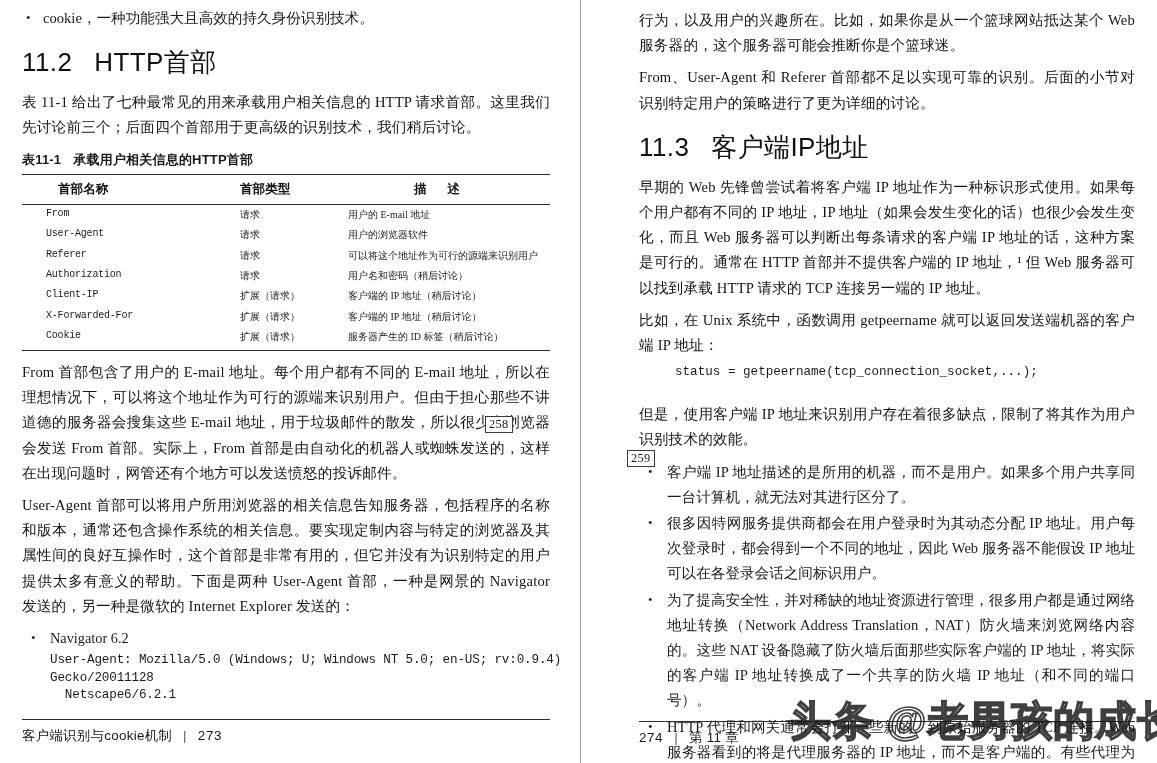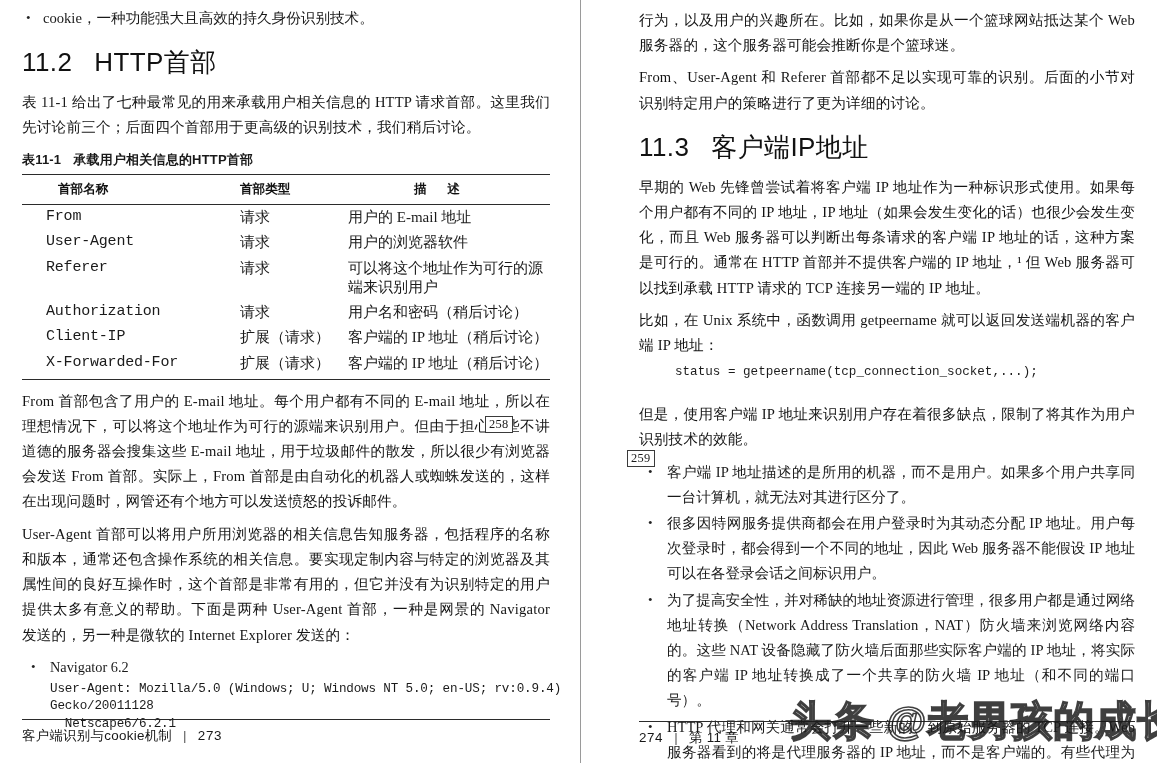--- a/index.html
+++ b/index.html
@@ -129,21 +129,21 @@
     font-weight: 700;
     text-align: left;
     padding: 6px 0 6px 0;
     border-top: 1.4px solid #2b2b2b;
     border-bottom: 1.1px solid #2b2b2b;
     color: #111;
   }
   table.headers tbody td {
     padding: 3.2px 0;
     vertical-align: top;
-    font-size: 15px;
+    font-size: 10px;
   }
   table.headers tbody tr:last-child td { padding-bottom: 6px; }
   table.headers .c-name  { width: 182px; padding-left: 24px; }
   table.headers .c-type  { width: 108px; }
   table.headers .c-desc  { }
   table.headers thead th.c-name { padding-left: 36px; }
   table.headers thead th.c-type { padding-left: 0; }
   table.headers thead th.c-desc { padding-left: 66px; letter-spacing: 4px; }
   td.c-name {
     font-family: "Liberation Mono", "DejaVu Sans Mono", monospace;
@@ -269,20 +269,25 @@
         <tr>
           <td class="c-name">Client-IP</td>
           <td class="c-type">扩展（请求）</td>
           <td class="c-desc">客户端的 IP 地址（稍后讨论）</td>
         </tr>
         <tr>
           <td class="c-name">X-Forwarded-For</td>
           <td class="c-type">扩展（请求）</td>
           <td class="c-desc">客户端的 IP 地址（稍后讨论）</td>
         </tr>
+        <tr>
+          <td class="c-name">Cookie</td>
+          <td class="c-type">扩展（请求）</td>
+          <td class="c-desc">服务器产生的 ID 标签（稍后讨论）</td>
+        </tr>
       </tbody>
     </table>
     <div class="tbl-bottom"></div>
 
     <p class="para mono-lead">From 首部包含了用户的 E-mail 地址。每个用户都有不同的 E-mail 地址，所以在理想情况下，可以将这个地址作为可行的源端来识别用户。但由于担心那些不讲道德的服务器会搜集这些 E-mail 地址，用于垃圾邮件的散发，所以很少有浏览器会发送 From 首部。实际上，From 首部是由自动化的机器人或蜘蛛发送的，这样在出现问题时，网管还有个地方可以发送愤怒的投诉邮件。</p>
 
     <p class="para">User-Agent 首部可以将用户所用浏览器的相关信息告知服务器，包括程序的名称和版本，通常还包含操作系统的相关信息。要实现定制内容与特定的浏览器及其属性间的良好互操作时，这个首部是非常有用的，但它并没有为识别特定的用户提供太多有意义的帮助。下面是两种 User-Agent 首部，一种是网景的 Navigator 发送的，另一种是微软的 Internet Explorer 发送的：</p>
 
     <ul class="bul">
       <li>

